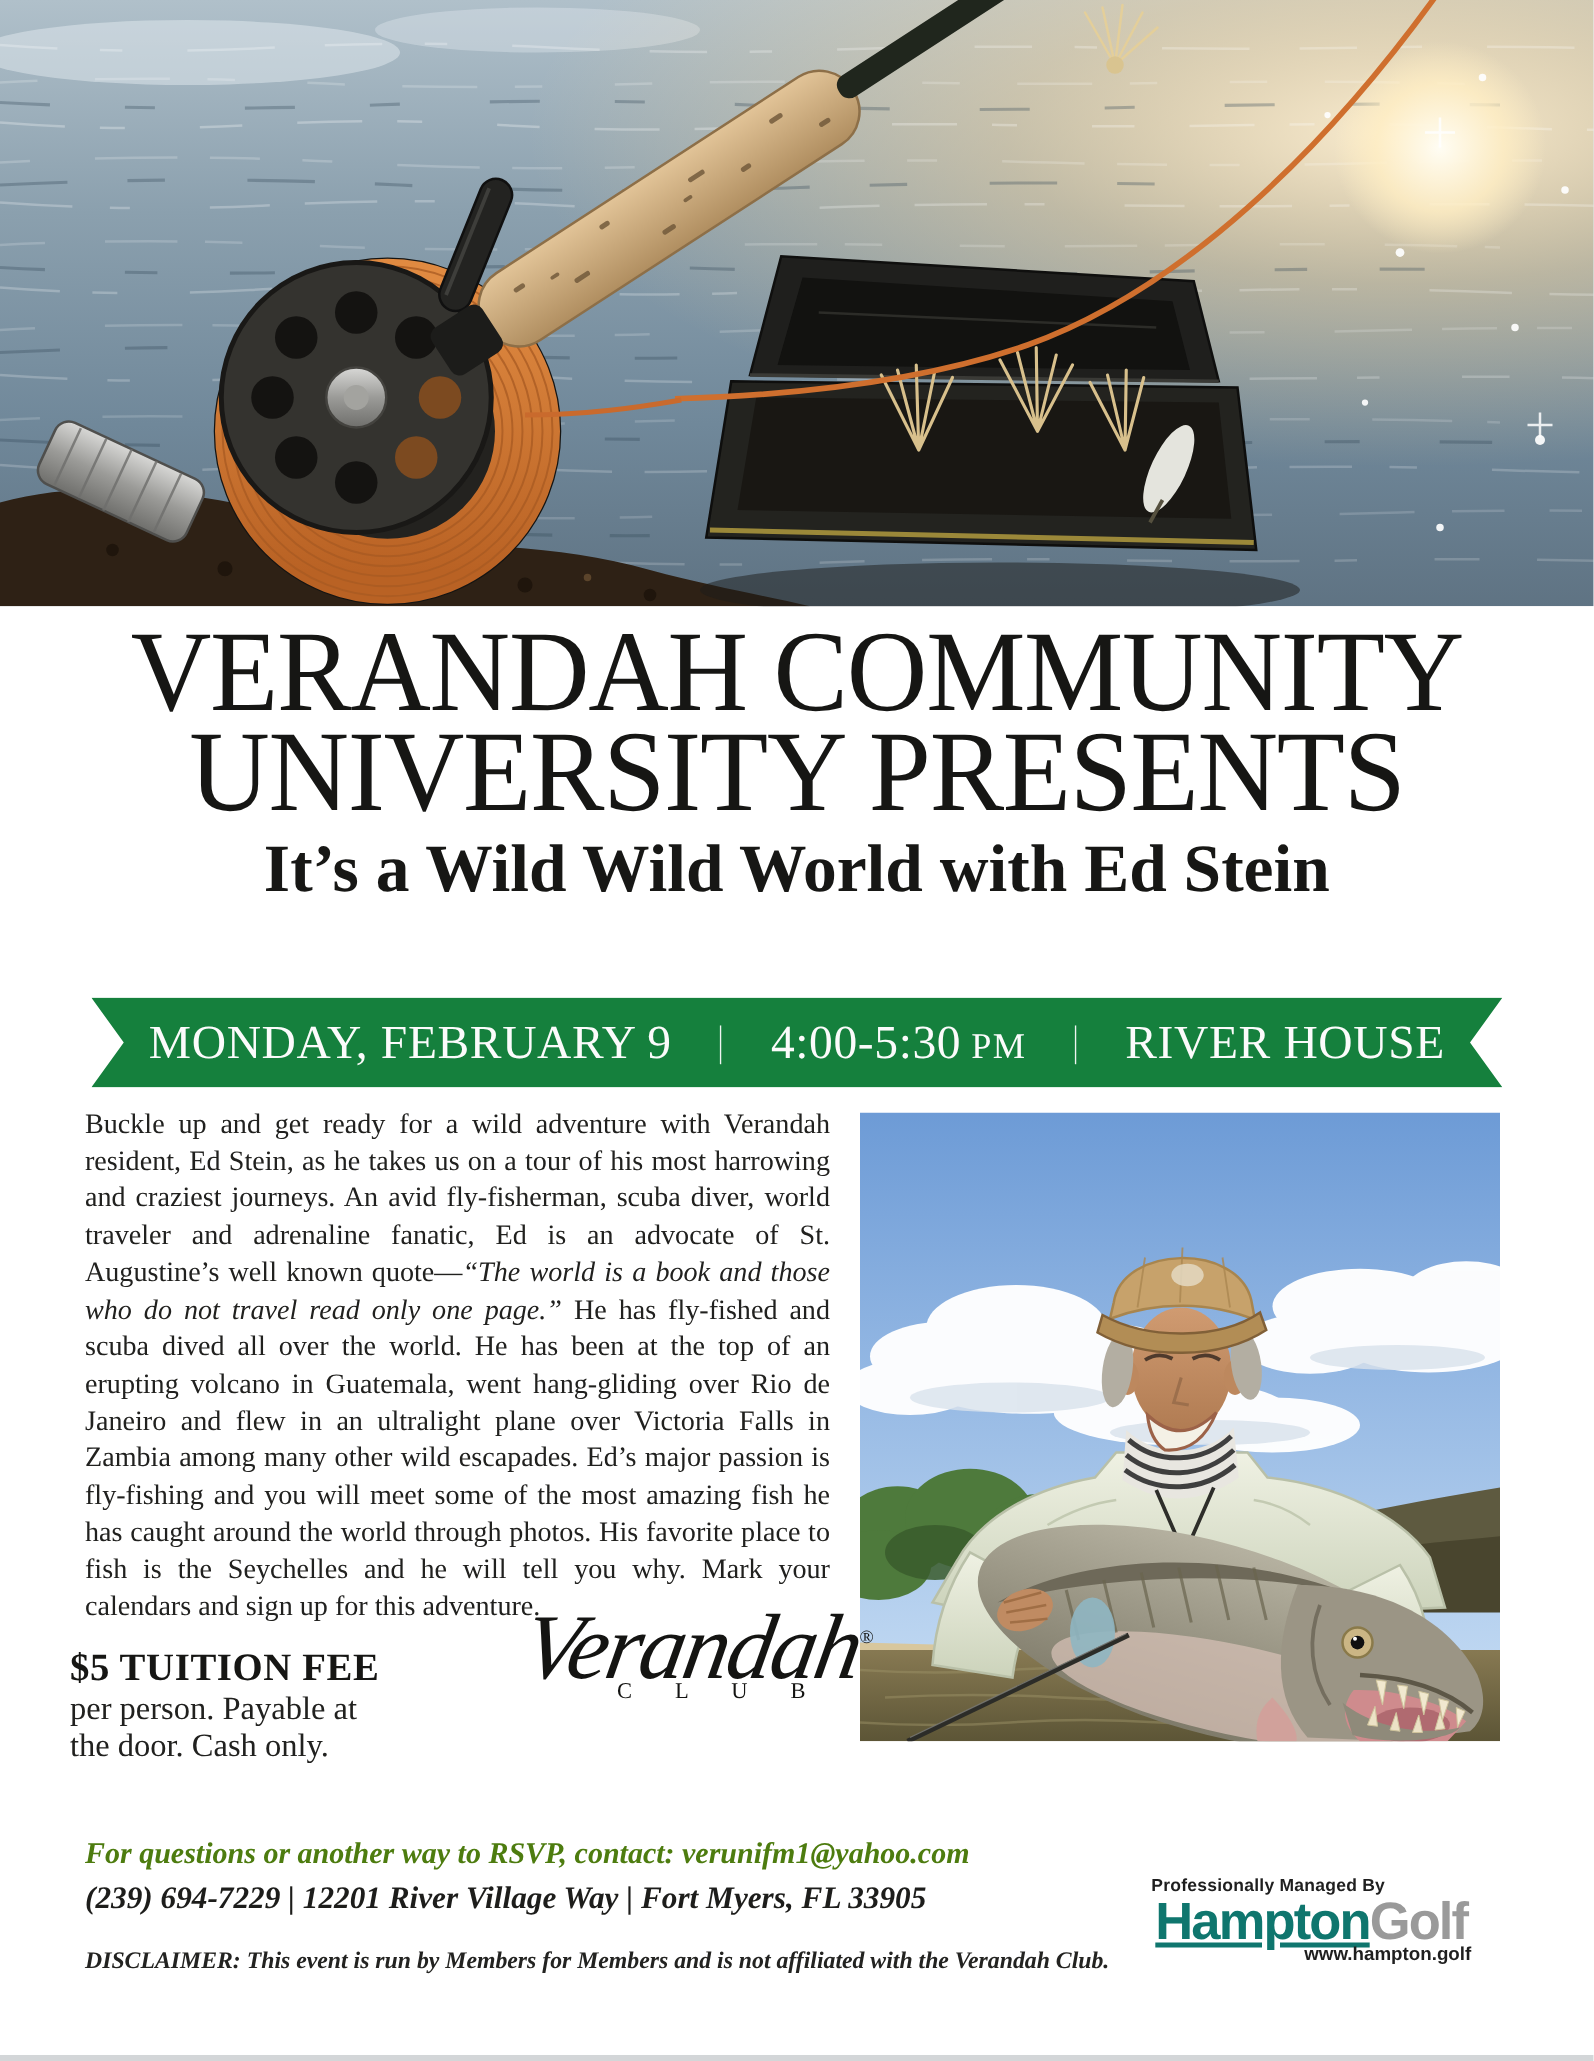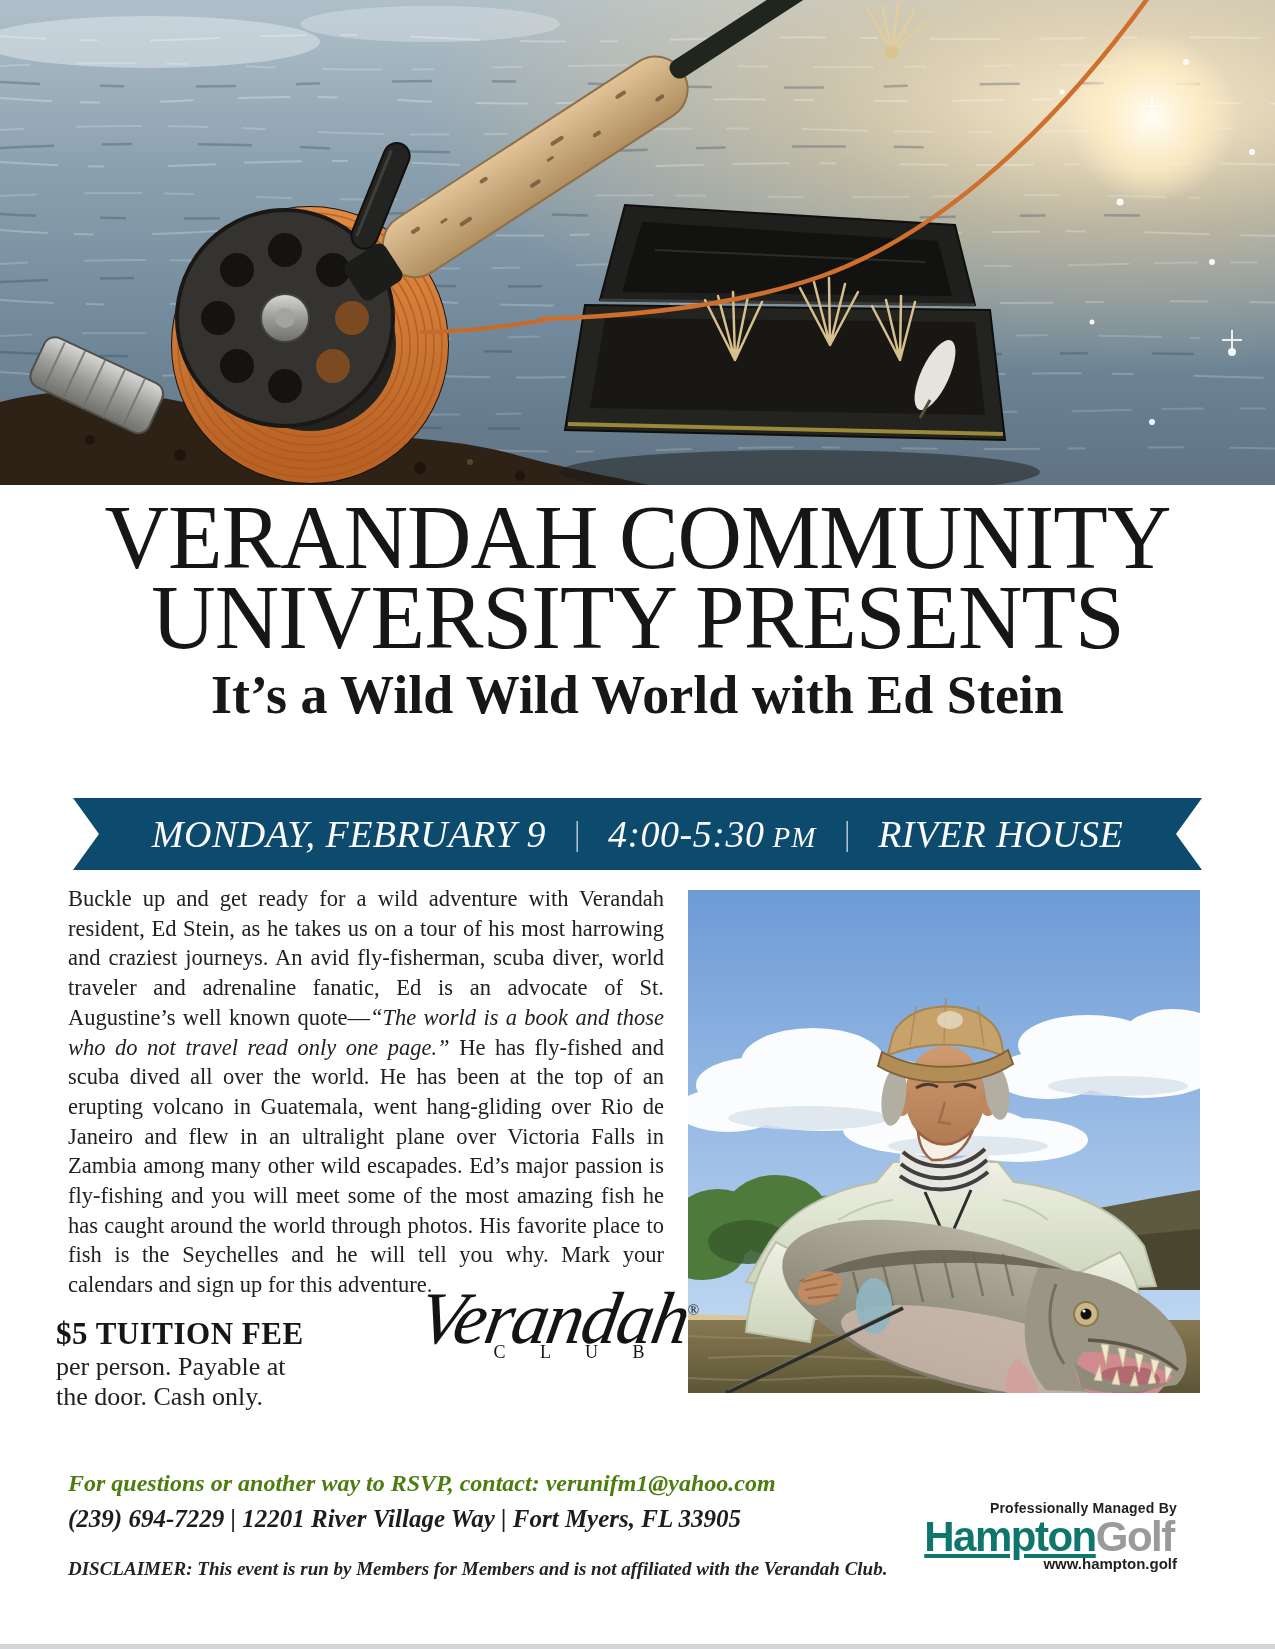--- a/index.html
+++ b/index.html
@@ -12,24 +12,24 @@
   .hero svg { display:block; }
   
   .title-block { position:absolute; top:497px; left:0; width:1275px; text-align:center; }
   .main-title { margin:0; font-weight:normal; font-size:92px; line-height:80px; letter-spacing:-1px; transform:scaleX(.97); transform-origin:center top; color:#161614; }
   .t-line { display:block; }
   .subtitle { margin-top:10px; font-size:54px; line-height:56px; font-weight:bold; color:#171715; }
   .tagline  { margin-top:6px;  font-size:37px; line-height:40px; font-style:italic; font-weight:bold; color:#1b1b19; }
   
   .banner {
     position:absolute; top:798px; left:73px; width:1129px; height:72px;
-    background:#0c4a6e; color:#fbfbfb;
+    background:#15803d; color:#fbfbfb;
     clip-path:polygon(0 0, 100% 0, calc(100% - 26px) 50%, 100% 100%, 0 100%, 26px 50%);
-    display:flex; align-items:center; justify-content:center; gap:26px;
-    font-size:38px; letter-spacing:.5px;font-style:italic;
+    display:flex; align-items:center; justify-content:center; gap:36px;
+    font-size:38px; letter-spacing:.5px;
   }
   .banner .sep { font-size:34px; font-weight:normal; opacity:.95; transform:scaleX(.6); }
   .meridiem { font-size:29px; margin-left:8px; letter-spacing:1px; }
   
   .body-text {
     position:absolute; top:884px; left:68px; width:596px; margin:0;
     font-size:22.5px; line-height:29.7px; text-align:justify; color:#21211f;
   }
   .body-text .quote { font-style:italic; }
   .portrait { position:absolute; top:890px; left:688px; width:512px; height:503px; }
@@ -47,21 +47,21 @@
   }
   .reg { font-size:15px; vertical-align:28px; }
   .club-line { margin-top:-16px; padding-left:48px; font-size:18px; letter-spacing:15px; }
   
   .rsvp-headline { position:absolute; top:1424px; left:68px; width:1140px; font-size:32px; letter-spacing:-.5px; white-space:nowrap; color:#191917; }
   .rsvp-contact  { position:absolute; top:1470px; left:68px; font-size:24px; font-style:italic; font-weight:bold; color:#4d7c0f; }
   .rsvp-phone    { position:absolute; top:1505px; left:68px; font-size:25px; font-style:italic; font-weight:bold; color:#1d1d1b; }
   .disclaimer    { position:absolute; top:1558px; left:68px; font-size:19px; font-style:italic; font-weight:bold; color:#232321; }
   
   .hampton { position:absolute; top:1500px; right:98px; width:256px; font-family:"Liberation Sans", sans-serif; }
-  .hampton-tagline { text-align:right; font-size:14px; font-weight:bold; color:#1f1f1f; letter-spacing:.2px; }
+  .hampton-tagline { text-align:left; font-size:14px; font-weight:bold; color:#1f1f1f; letter-spacing:.2px; }
   .hampton-name { text-align:center; font-size:42px; font-weight:bold; letter-spacing:-1.5px; line-height:42px; margin-top:0px; }
   .h-dark { color:#0f766e;text-decoration:underline; } .h-gray { color:#9a9a9a; }
   .hampton-url { text-align:right; font-size:15px; font-weight:bold; color:#1f1f1f; margin-top:-3px; }
   .bottom-strip { position:absolute; top:1644px; left:0; width:1275px; height:5px; background:#d3d6d8; }
 </style>
 </head>
 <body>
 
 <div class="page">
 

